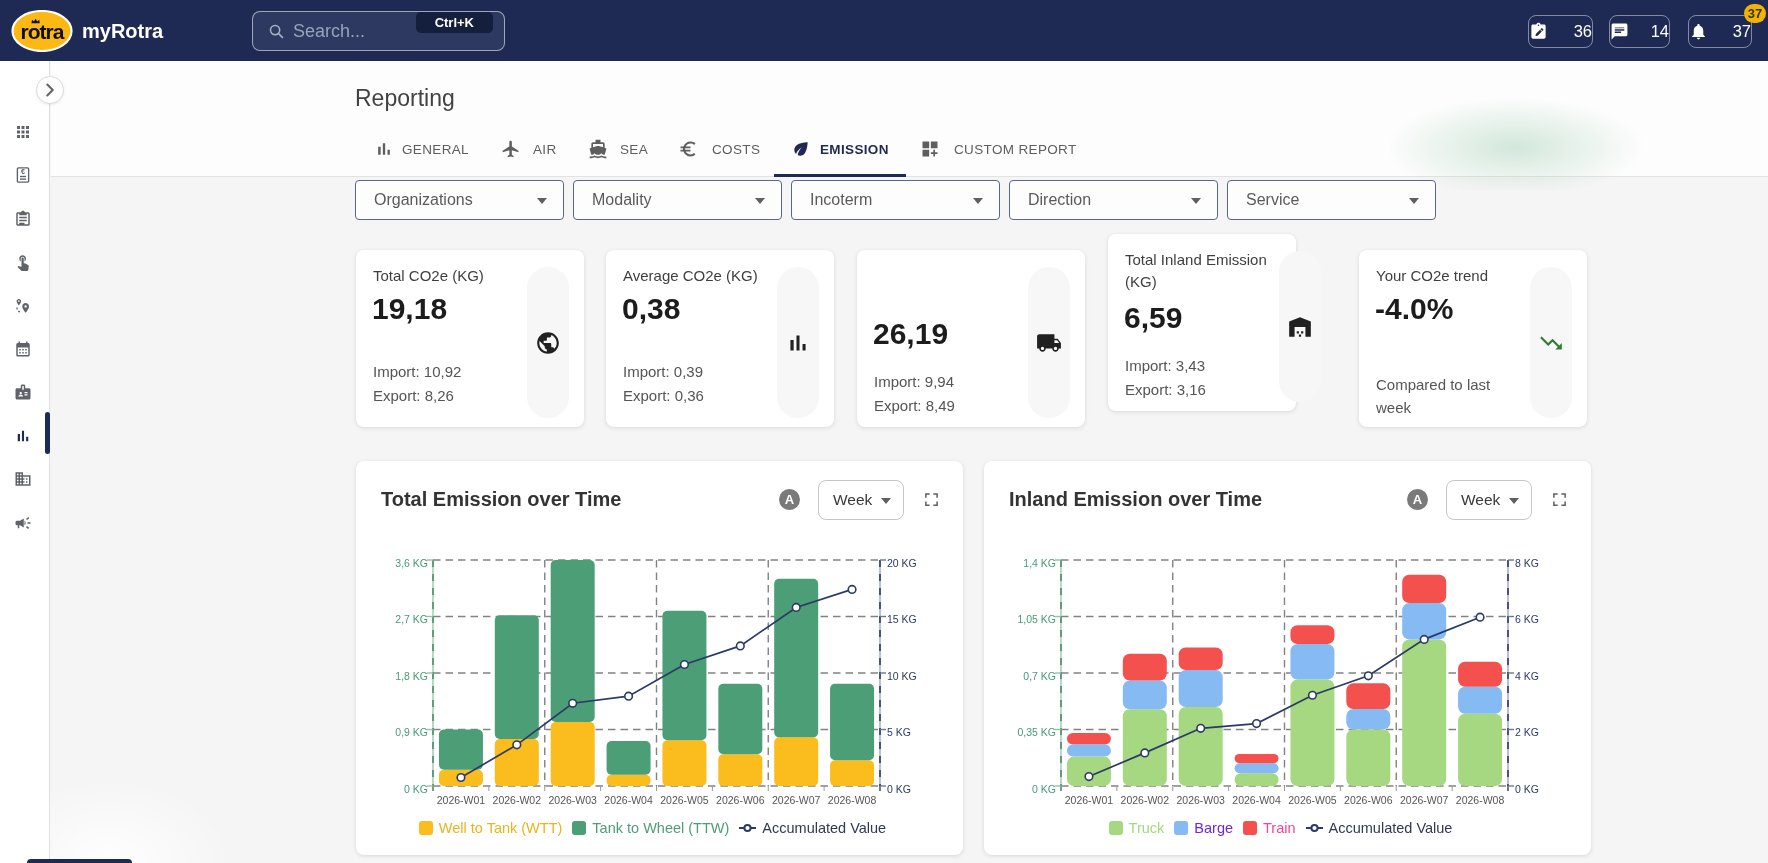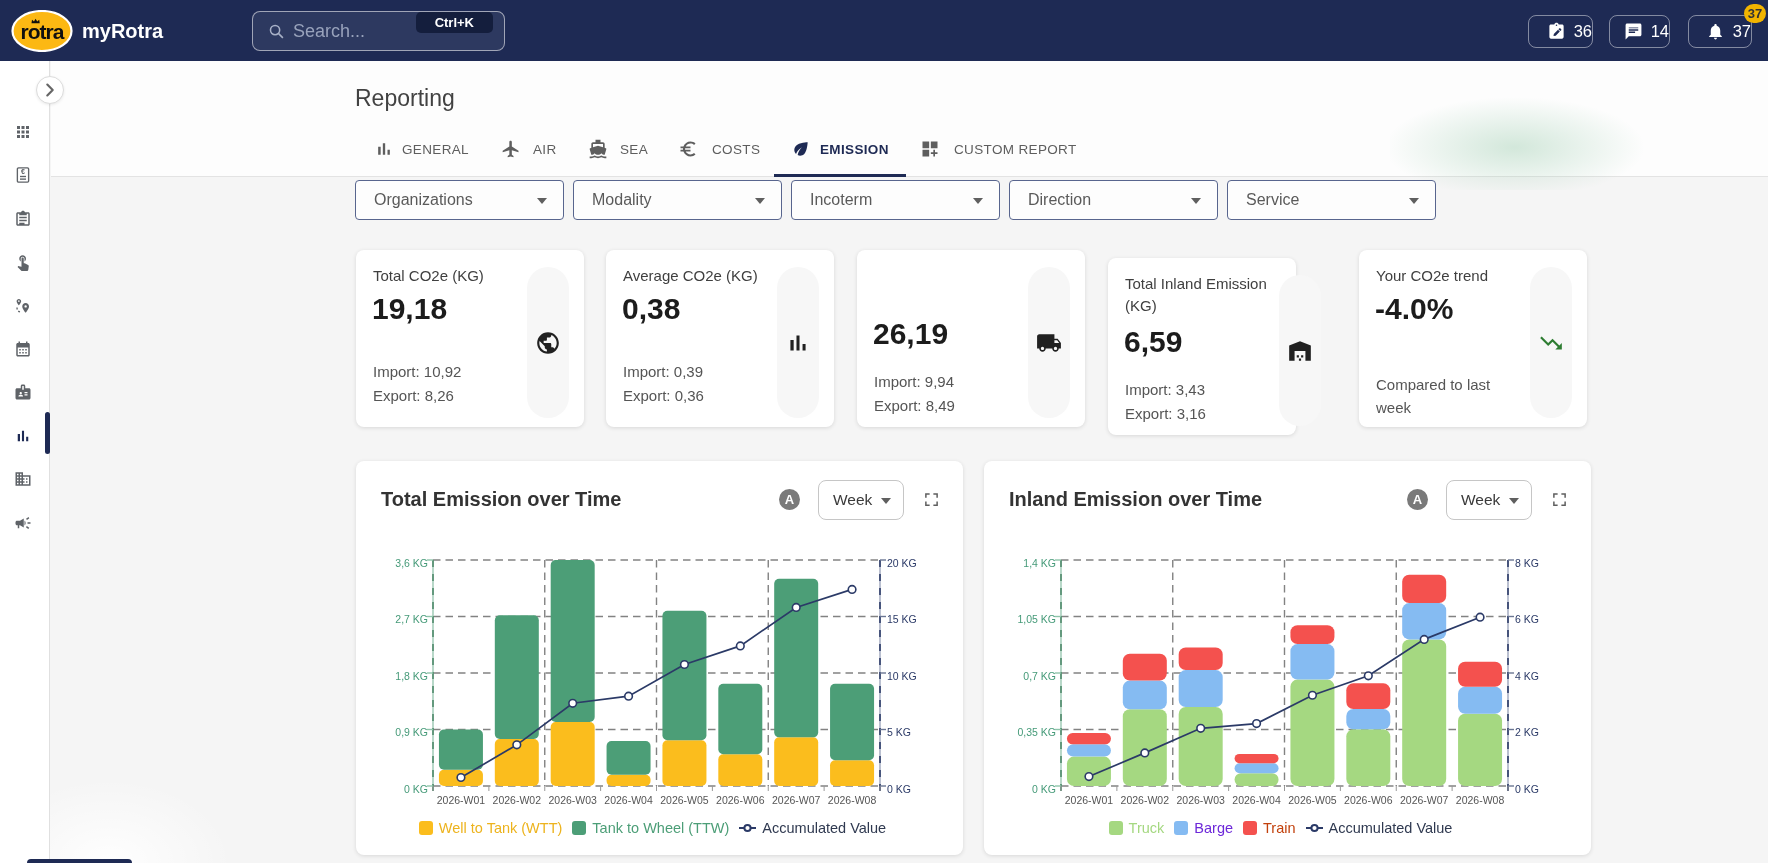--- a/index.html
+++ b/index.html
@@ -5,21 +5,21 @@
 body{position:relative;font-family:"Liberation Sans",sans-serif;background:#f5f5f5}
 .abs{position:absolute}
 .card{position:absolute;background:#fff;border-radius:8px;box-shadow:0 1px 4px rgba(0,0,0,.12)}
 .legend{position:absolute;left:0;right:0;top:359px;padding-right:4px;display:flex;justify-content:center;align-items:center}
 .lsq{width:14px;height:14px;border-radius:3px;display:inline-block;margin-right:6px}
 .ltx{font-size:14.5px;margin-right:10px}
 .filt{position:absolute;top:180px;height:40px;width:209px;border:1px solid #58658e;border-radius:4px;background:#fdfdfd}
 .filt span{position:absolute;left:18px;top:10px;font-size:16px;color:#5a5a5a}
 .caret{position:absolute;right:16px;top:17px;width:0;height:0;border-left:5.5px solid transparent;border-right:5.5px solid transparent;border-top:6px solid #5f5f5f}
 .tabtx{position:absolute;top:142px;font-size:13.5px;font-weight:500;letter-spacing:.35px;color:#585858}
-.navbtn{position:absolute;top:15px;height:33px;border:1px solid rgba(255,255,255,.45);border-radius:8px;display:flex;align-items:center;justify-content:flex-end;gap:8px;color:#fff;font-size:16.5px}
+.navbtn{position:absolute;top:15px;height:33px;border:1px solid rgba(255,255,255,.45);border-radius:8px;display:flex;align-items:center;justify-content:space-between;gap:8px;color:#fff;font-size:16.5px}
 </style></head><body>
 <div class="abs" style="left:51px;top:61px;width:1717px;height:116px;background:#fdfdfd;border-bottom:1px solid #e3e3e3"></div>
 <div class="abs" style="left:1390px;top:95px;width:260px;height:95px;background:radial-gradient(ellipse at 48% 55%,rgba(141,196,162,.38),rgba(141,196,162,0) 68%)"></div>
 <div class="abs" style="left:10px;top:780px;width:220px;height:83px;background:radial-gradient(ellipse at 45% 100%,rgba(255,255,255,.95),rgba(255,255,255,0) 72%)"></div>
 <div class="abs" style="left:0;top:61px;width:50px;height:802px;background:#fff;border-right:1px solid #e0e0e0"></div>
 <svg width="18" height="18" viewBox="0 0 24 24" style="position:absolute;left:14px;top:123px">
     <path d="M4 8h4V4H4v4zm6 0h4V4h-4v4zm6-4v4h4V4h-4zM4 14h4v-4H4v4zm6 0h4v-4h-4v4zm6 0h4v-4h-4v4zM4 20h4v-4H4v4zm6 0h4v-4h-4v4zm6 0h4v-4h-4v4z" fill="#5f6368"></path>
   </svg>
 <svg class="abs" style="left:14px;top:166px" width="18" height="18" viewBox="0 0 24 24">
     <rect x="4.5" y="2.5" width="15" height="19" rx="1.5" fill="none" stroke="#5f6368" stroke-width="1.8"></rect>
@@ -157,21 +157,21 @@
     </svg>
   </div>
 <div class="card" style="left:857px;top:250px;width:228px;height:177px">
     <div style="position:absolute;left:16px;top:67px;font-size:30px;font-weight:bold;color:#1c1c1c">26,19</div>
     <div style="position:absolute;left:17px;top:120px;font-size:15px;color:#555;line-height:23.5px">Import: 9,94<br>Export: 8,49</div>
     <div style="position:absolute;left:171px;top:17px;width:42px;height:151px;background:#f7f7f7;border-radius:21px"></div>
     <svg width="26" height="26" viewBox="0 0 24 24" style="position:absolute;left:179px;top:80px">
       <path d="M20 8h-3V4H3c-1.1 0-2 .9-2 2v11h2c0 1.66 1.34 3 3 3s3-1.34 3-3h6c0 1.66 1.34 3 3 3s3-1.34 3-3h2v-5l-3-4zM6 18.5c-.83 0-1.5-.67-1.5-1.5s.67-1.5 1.5-1.5 1.5.67 1.5 1.5-.67 1.5-1.5 1.5zm13.5-9 1.96 2.5H17V9.5h2.5zm-1.5 9c-.83 0-1.5-.67-1.5-1.5s.67-1.5 1.5-1.5 1.5.67 1.5 1.5-.67 1.5-1.5 1.5z" fill="#212121"></path>
     </svg>
   </div>
-<div class="card" style="left:1108px;top:258px;width:188px;height:177px">
+<div class="card" style="left:1108px;top:234px;width:188px;height:177px">
     <div style="position:absolute;left:17px;top:15px;width:155px;font-size:15px;font-weight:500;color:#3f3f3f;line-height:22px">Total Inland Emission (KG)</div>
     <div style="position:absolute;left:16px;top:67px;font-size:30px;font-weight:bold;color:#1c1c1c">6,59</div>
     <div style="position:absolute;left:17px;top:120px;font-size:15px;color:#555;line-height:23.5px">Import: 3,43<br>Export: 3,16</div>
     <div style="position:absolute;left:171px;top:17px;width:42px;height:151px;background:#f7f7f7;border-radius:21px"></div>
     <svg width="26" height="26" viewBox="0 0 24 24" style="position:absolute;left:179px;top:80px">
       <path d="M22 21V7L12 3 2 7v14h5v-9h10v9h5zm-11-2h2v2h-2v-2zm-2-3h2v2H9v-2zm4 0h2v2h-2v-2z" fill="#212121"></path>
     </svg>
   </div>
 <div class="card" style="left:1359px;top:250px;width:228px;height:177px">
     <div style="position:absolute;left:17px;top:15px;width:170px;font-size:15px;font-weight:400;color:#3f3f3f;line-height:22px">Your CO2e trend</div>
@@ -373,20 +373,20 @@
       <text x="384.31" y="343" text-anchor="middle" font-size="10.5" fill="#555">2026-W06</text>
       <text x="440.19" y="343" text-anchor="middle" font-size="10.5" fill="#555">2026-W07</text>
       <text x="496.06" y="343" text-anchor="middle" font-size="10.5" fill="#555">2026-W08</text>
     </svg>
     <div class="legend">
       <span class="lsq" style="background:#a5d881"></span>
       <span class="ltx" style="color:#a5d881">Truck</span>
       <span class="lsq" style="background:#85bbf2"></span>
       <span class="ltx" style="color:#6d28d9">Barge</span>
       <span class="lsq" style="background:#f4514e"></span>
-      <span class="ltx" style="color:#c2410c">Train</span>
+      <span class="ltx" style="color:#ec4899">Train</span>
       <svg width="17" height="14" style="margin:0 6px 0 0">
         <line x1="0" y1="7" x2="17" y2="7" stroke="#2b3a67" stroke-width="2"></line>
         <circle cx="8.5" cy="7" r="3.1" fill="#fff" stroke="#2b3a67" stroke-width="2"></circle>
       </svg>
       <span class="ltx" style="color:#2f3950">Accumulated Value</span>
     </div>
   </div>
 <div class="abs" style="left:27px;top:859px;width:105px;height:4px;background:#1e2a54;border-radius:5px 5px 0 0"></div>
 </body></html>

